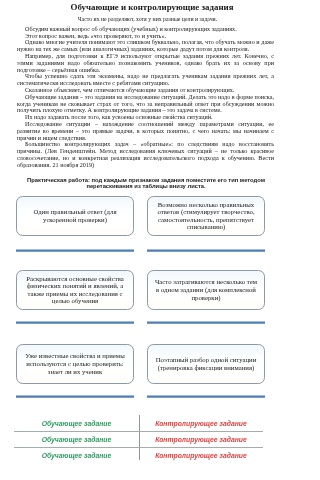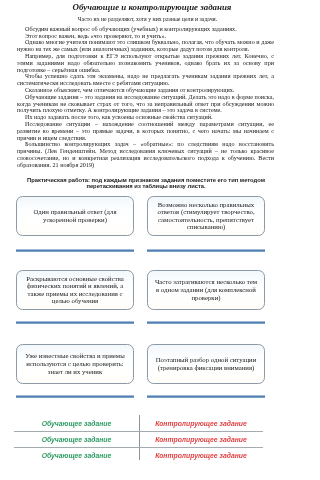--- a/index.html
+++ b/index.html
@@ -1,18 +1,18 @@
 <!DOCTYPE html>
 <html><head>
 <meta charset="utf-8">
 <style>
   html,body{margin:0;padding:0;width:292px;height:480px;background:#ffffff;}
   body{font-family:"Liberation Serif",serif;color:#1a1a1a;-webkit-font-smoothing:antialiased;}
   .page{position:relative;width:292px;height:480px;overflow:hidden;}
-  .doc-title{text-align:center;padding-left:12px;font-weight:bold;font-style:italic;font-size:8.9px;margin:0;padding-top:3px;line-height:9px;}
+  .doc-title{text-align:center;padding-left:12px;font-weight:bold;font-size:8.9px;margin:0;padding-top:3px;line-height:9px;}
   .lead{text-align:center;padding-left:3px;font-size:5.8px;margin:0;line-height:6.8px;padding-top:4px;}
   .body-text{font-size:6.15px;text-align:justify;width:257px;margin:3px 0 0 17px;line-height:6.8px;}
   .body-text p{margin:0;text-indent:8px;}
   .practice{font-family:"Liberation Sans",sans-serif;font-weight:bold;font-size:5.8px;text-align:center;width:264px;margin:8px 0 0 14px;line-height:6.8px;}
   .cardwrap{position:absolute;}
   .card{position:absolute;left:0;top:0;box-sizing:border-box;width:118px;height:39.5px;
         border:0.8px solid #8c99a6;border-radius:6.5px;background:linear-gradient(180deg,#f2f8fc 0%,#fdfeff 35%,#ffffff 65%,#fefdf8 100%);
         font-size:6.75px;text-align:center;line-height:7.6px;
         display:flex;align-items:center;justify-content:center;padding:0 6.2px;}
   .card span{display:block;}

